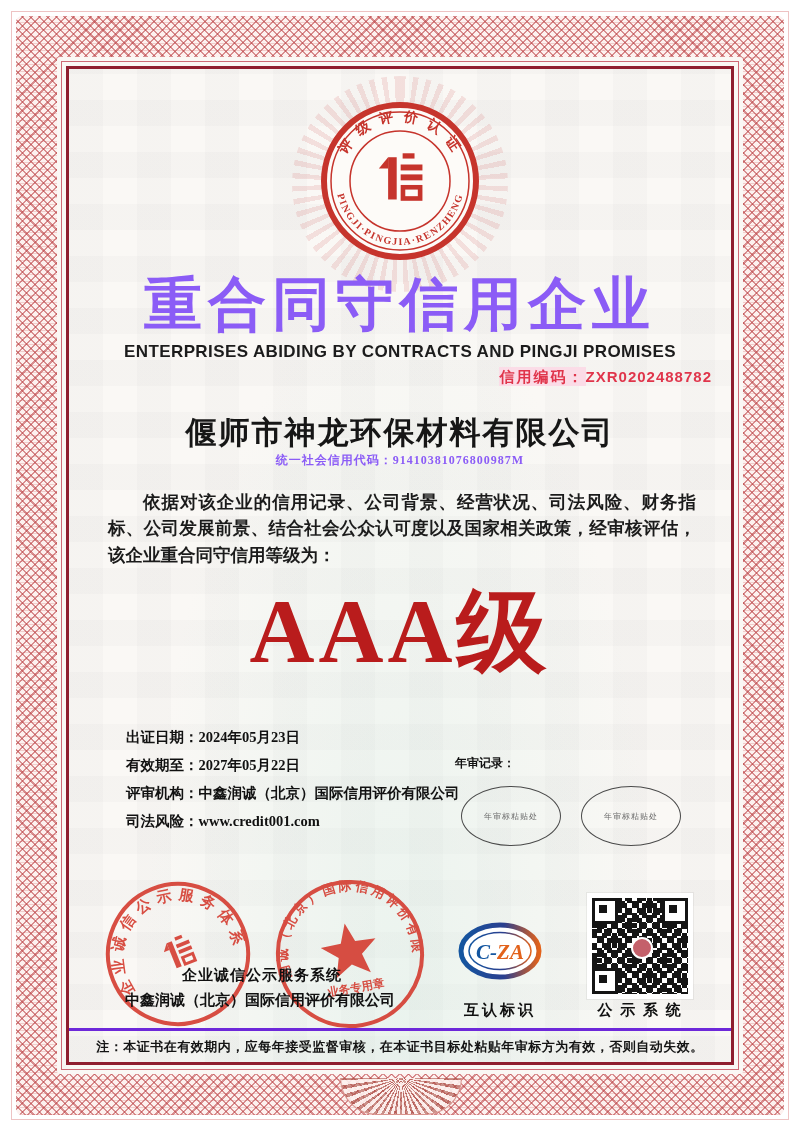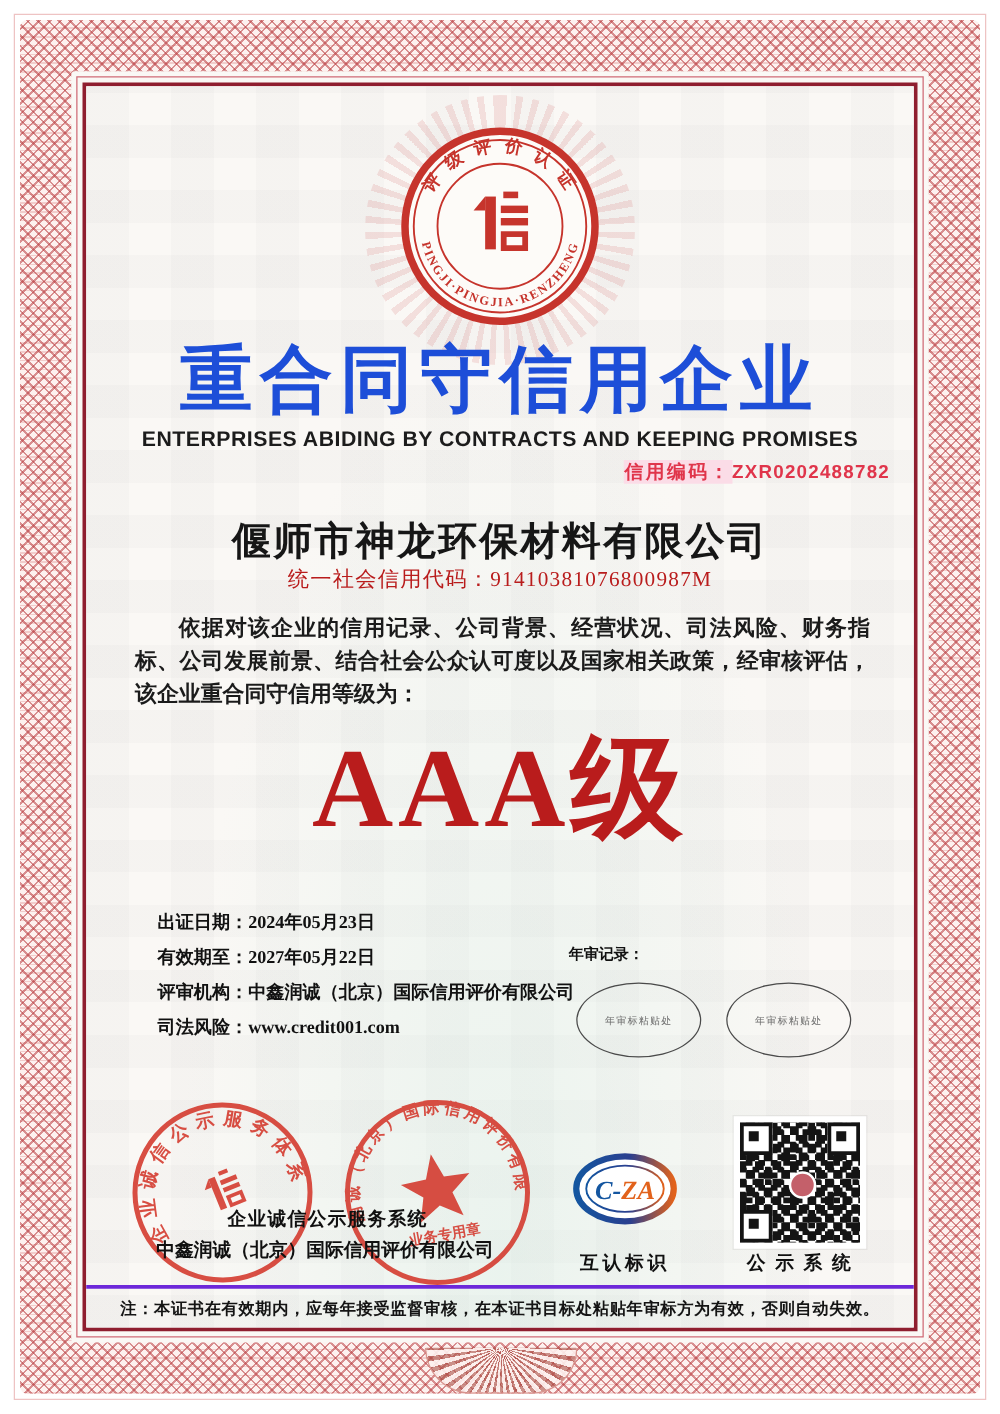--- a/index.html
+++ b/index.html
@@ -25,32 +25,32 @@
       repeating-linear-gradient(0deg, rgba(60,60,70,.022) 0 26px, transparent 26px 52px),
       repeating-linear-gradient(90deg, rgba(60,60,70,.022) 0 34px, transparent 34px 68px),
       #faf8f5;}
   
   .emblem-halo{position:absolute;left:292px;top:76px;width:216px;height:216px;border-radius:50%;
     background:repeating-conic-gradient(rgba(216,122,122,.20) 0deg 3deg, transparent 3deg 7deg);}
   .emblem{position:absolute;left:319px;top:100px;width:162px;height:162px;}
   
   .title{position:absolute;left:0;top:272px;width:100%;text-align:center;
     font-family:"Liberation Sans","DejaVu Sans",sans-serif;
-    font-size:58px;font-weight:900;letter-spacing:6px;color:#1d4ed8;line-height:1.1;}
+    font-size:58px;font-weight:900;letter-spacing:6px;color:#8b5cf6;line-height:1.1;}
   .subtitle{position:absolute;left:0;top:342px;width:100%;text-align:center;
     font-family:"Liberation Sans","DejaVu Sans",sans-serif;
     font-size:17px;font-weight:700;color:#1c1c1c;letter-spacing:.4px;}
   .credit-line{position:absolute;right:88px;top:368px;font-size:15px;font-weight:700;
     font-family:"Liberation Sans","DejaVu Sans",sans-serif;color:#e0354b;}
   .credit-line .lbl{background:#fbdce7;padding:1px 1px;letter-spacing:2px;}
   .credit-line .val{letter-spacing:1px;}
   .company{position:absolute;left:0;top:412px;width:100%;text-align:center;
     font-size:31px;font-weight:900;color:#161616;letter-spacing:2px;}
   .uscc{position:absolute;left:0;top:452px;width:100%;text-align:center;
-    font-size:17px;font-weight:400;color:#b91c1c;letter-spacing:1px;}
+    font-size:12px;font-weight:700;color:#8b5cf6;letter-spacing:1px;}
   .paragraph{position:absolute;left:108px;top:489px;width:588px;
     font-size:17.5px;font-weight:700;color:#1b1b1b;line-height:1.5;
     text-align:justify;text-indent:2em;}
   .rating{position:absolute;left:0;top:580px;width:100%;text-align:center;
     font-size:90px;font-weight:900;color:#b91c1c;letter-spacing:4px;line-height:1.15;}
   
   .info{position:absolute;left:90px;top:728px;width:360px;margin-left:36px;}
   .info-row{height:28px;font-size:14.5px;font-weight:700;color:#111;white-space:nowrap;}
   .annual-label{position:absolute;left:455px;top:755px;font-size:12px;font-weight:700;color:#111;}
   .oval{position:absolute;width:98px;height:58px;border:1.5px solid #4a4a4a;border-radius:50%;
@@ -121,21 +121,21 @@
         <rect x="54" y="8" width="18" height="8"></rect>
         <rect x="51" y="25" width="33" height="9"></rect>
         <rect x="51" y="40" width="33" height="9"></rect>
         <path d="M51,56 H84 V80 H51 Z"></path>
         <rect x="58" y="63" width="19" height="10" fill="#fdfbf8"></rect>
       </g>
     </svg>
   </div>
 
   <div class="title">重合同守信用企业</div>
-  <div class="subtitle">ENTERPRISES ABIDING BY CONTRACTS AND KEEPING PROMISES</div>
+  <div class="subtitle">ENTERPRISES ABIDING BY CONTRACTS AND PINGJI PROMISES</div>
   <div class="credit-line">
     <span class="lbl">信用编码：</span><span class="val">ZXR0202488782</span>
   </div>
 
   <div class="company">偃师市神龙环保材料有限公司</div>
   <div class="uscc">
     <span>统一社会信用代码：</span><span>91410381076800987M</span>
   </div>
 
   <div class="paragraph">依据对该企业的信用记录、公司背景、经营状况、司法风险、财务指标、公司发展前景、结合社会公众认可度以及国家相关政策，经审核评估，该企业重合同守信用等级为：</div>

